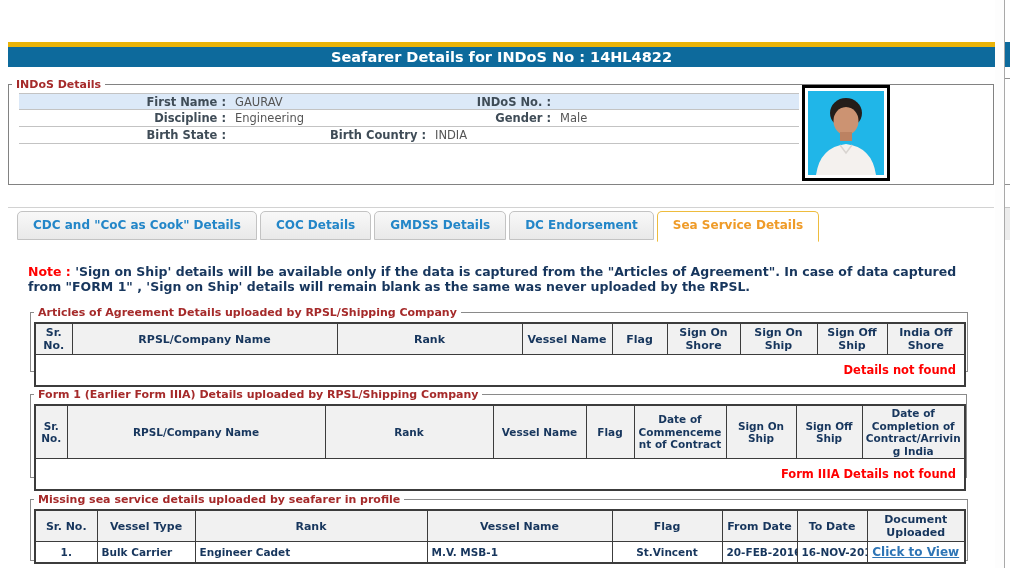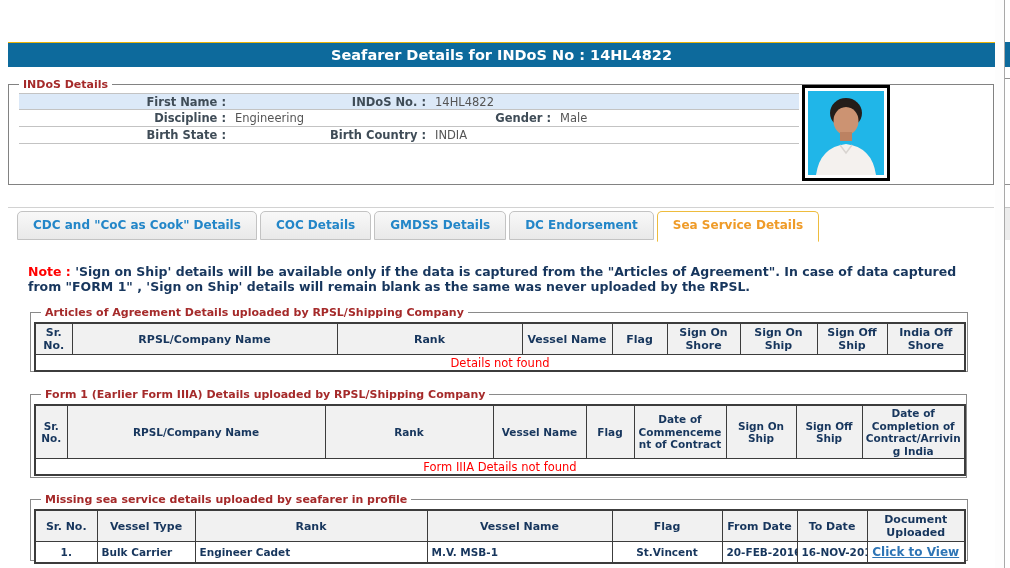--- a/index.html
+++ b/index.html
@@ -5,29 +5,29 @@
   * { margin:0; padding:0; box-sizing:border-box; }
   html,body { background:#fff; }
   body { font-family:"DejaVu Sans","Liberation Sans",sans-serif; }
   #screen { position:relative; width:1010px; height:568px; overflow:hidden; background:#fff; }
 
   
   .titlebar {
     position:absolute; left:8px; top:42px; width:987px; height:25px;
     background:#0d6a9c; color:#fff; font-size:14.5px; font-weight:bold;
     display:flex; align-items:center; justify-content:center;
-    border-top:1px solid #eab308;
+    border-top:5px solid #eab308;
   }
 
   
   fieldset {
     position:absolute; border:1px solid #828282; background:#fff; padding:0;
   }
   fieldset legend {
-    margin-left:10px; padding:0 4px; font-size:11px; font-weight:bold; color:#a52a2a;
+    margin-left:3px; padding:0 4px; font-size:11px; font-weight:bold; color:#a52a2a;
   }
   #fs-indos { left:8px; top:78px; width:986px; height:107px; }
   #fs-articles { left:30px; top:306px; width:938px; height:66px; border-color:#8a8a8a; }
   #fs-form1 { left:30px; top:388px; width:812px; height:90px; border-color:#8a8a8a; }
   #fs-missing { left:30px; top:493px; width:938px; height:68px; border-color:#8a8a8a; }
 
   
   .indos-rows { position:absolute; left:10px; top:2px; width:780px; }
   .indos-row {
     display:grid; grid-template-columns:212px 200px 125px 1fr;
@@ -71,22 +71,22 @@
     border-collapse:collapse; table-layout:fixed; width:930px;
     margin:3px 0 0 3px; border:2px solid #3c3c3c;
   }
   table.grid th, table.grid td { border:1px solid #3c3c3c; overflow:hidden; }
   table.grid th {
     background:#f1f1f1; color:#17365d; font-weight:bold; font-size:11px;
     text-align:center; padding:2px 1px; line-height:1.2; word-wrap:break-word;
   }
   #fs-form1 table.grid th { font-size:10.5px; padding:1px; }
   td.empty-msg {
-    text-align:center; color:#ff0000; font-weight:normal; font-size:11.5px;
-    height:16px; background:#fff; padding:0;
+    text-align:right; color:#ff0000; font-weight:bold; font-size:11.5px;
+    height:16px; background:#fff; padding:8px;
   }
   table.grid td.data {
     font-size:10.5px; font-weight:bold; color:#17365d; height:21px;
     padding:2px 4px; background:#fff; white-space:nowrap;
   }
   td.data.center { text-align:center; }
   .doc-link { color:#2e75b6; font-size:12px; font-weight:bold; text-decoration:underline; cursor:pointer; }
 
   
   .right-strip { position:absolute; left:995px; top:0; width:9px; height:568px; background:#fdfdfd; }
@@ -102,22 +102,22 @@
 
 <div id="screen">
 
   <div class="titlebar">Seafarer Details for INDoS No : 14HL4822</div>
 
   <fieldset id="fs-indos">
     <legend>INDoS Details</legend>
     <div class="indos-rows">
       <div class="indos-row alt">
         <span class="f-label">First Name :</span>
+        <span class="f-value">GAURAV</span>
         <span class="f-label">INDoS No. :</span>
-        <span class="f-value">14HL4822</span>
       </div>
       <div class="indos-row">
         <span class="f-label">Discipline :</span>
         <span class="f-value">Engineering</span>
         <span class="f-label">Gender :</span>
         <span class="f-value">Male</span>
       </div>
       <div class="indos-row">
         <span class="f-label">Birth State :</span>
         <span class="f-label">Birth Country :</span>

